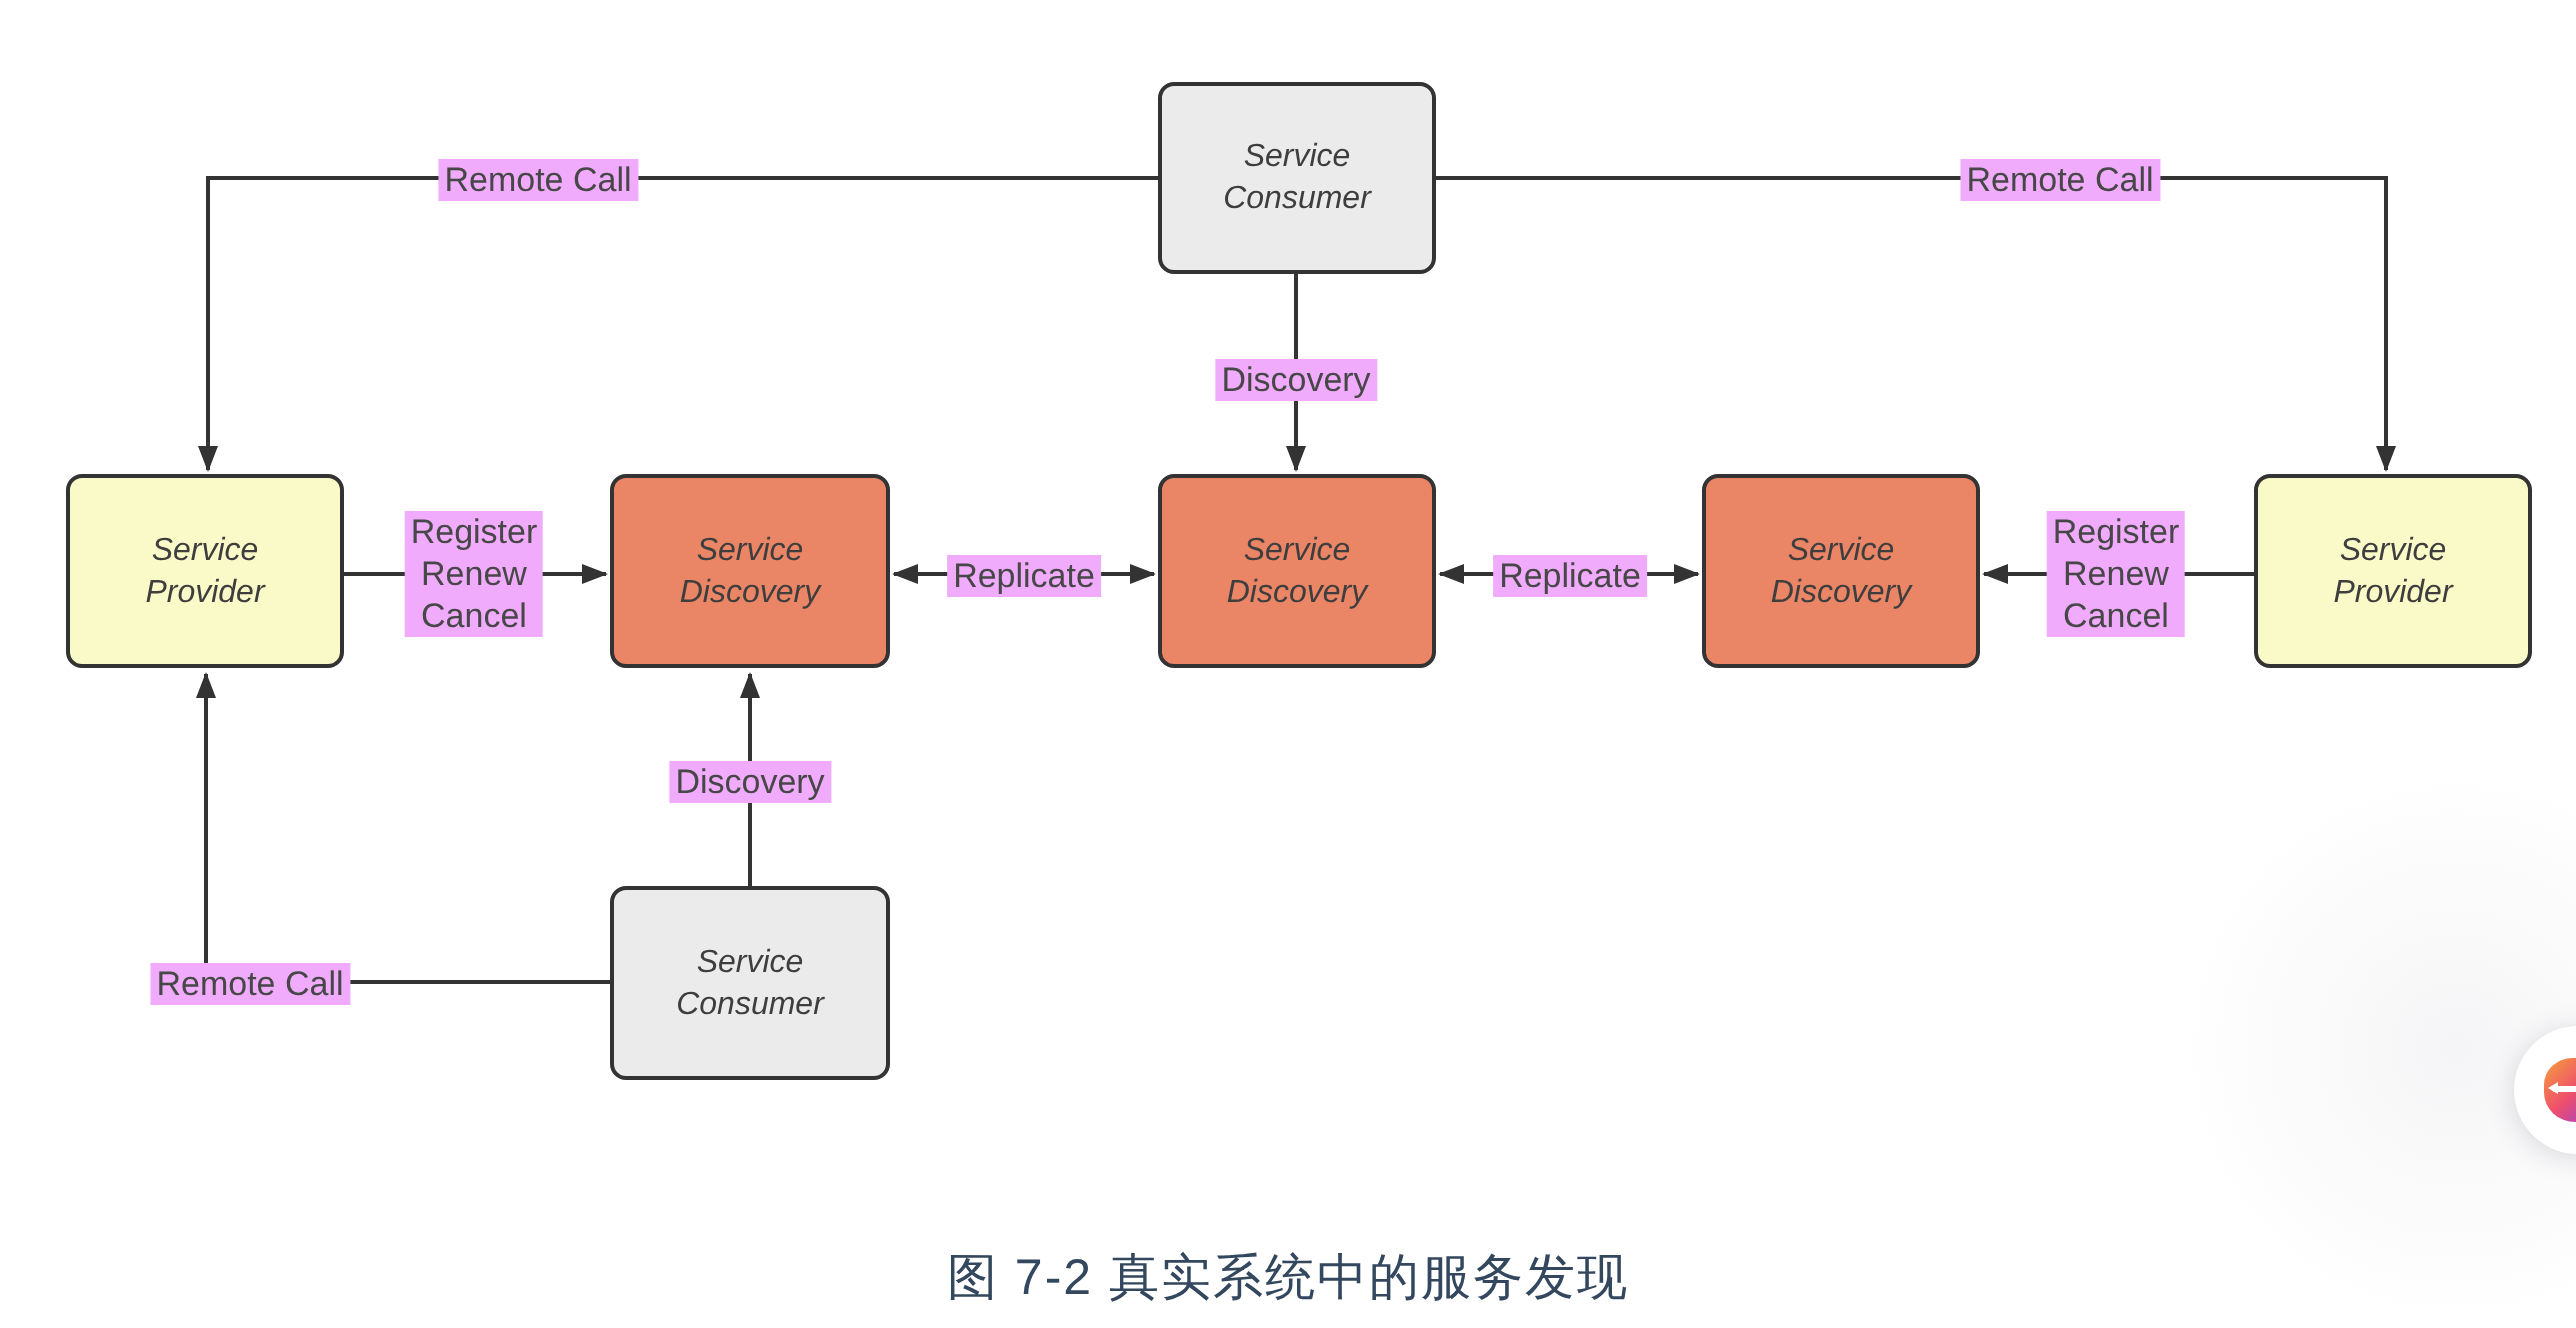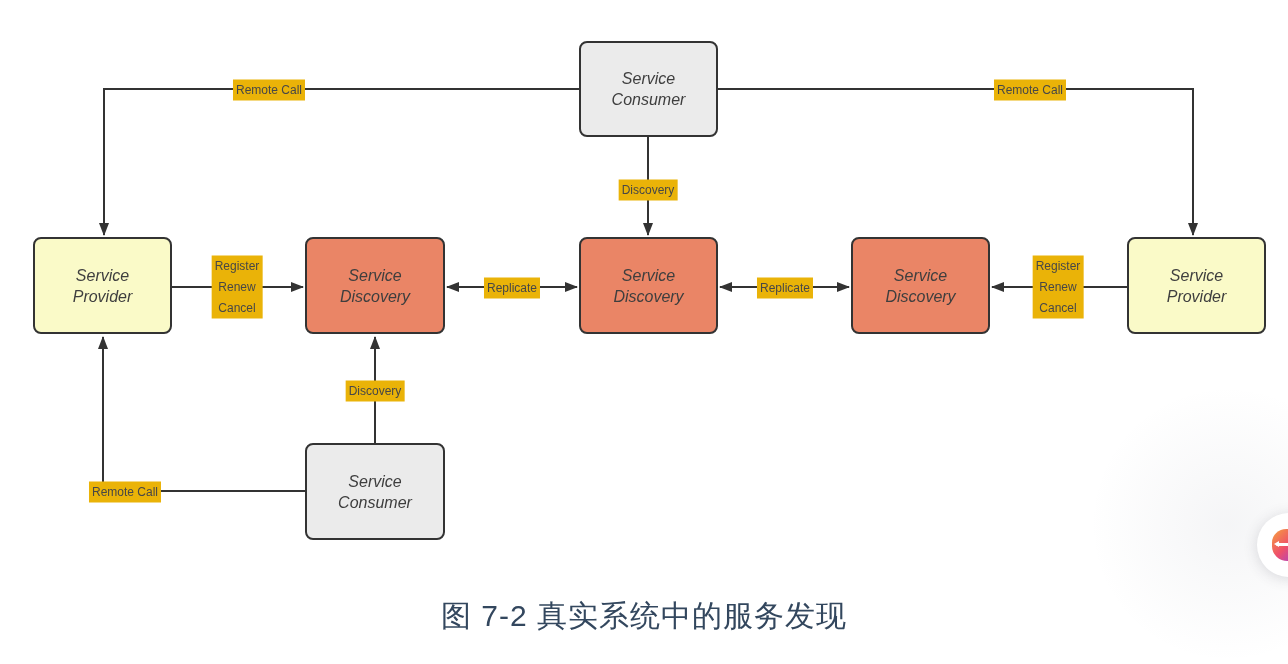--- a/index.html
+++ b/index.html
@@ -37,36 +37,36 @@
     white-space: pre-line;
     z-index: 2;
     font-style: italic;
   }
   .node.consumer { background: #ebebeb; }
   .node.provider { background: #fafac8; }
   .node.discovery { background: #ea8566; }
   .edge-label {
     position: absolute;
     transform: translate(-50%, -50%);
-    background: #eab308;
+    background: #f0abfc;
     color: #474747;
-    font-size: 12px;
+    font-size: 17px;
     line-height: 21px;
     text-align: center;
     white-space: pre-line;
     padding: 0 3px;
     z-index: 3;
   }
   .caption {
     position: absolute;
     left: 0;
-    top: 596px;
+    top: 622px;
     width: 1288px;
     text-align: center;
-    font-size: 30px;
+    font-size: 25px;
     font-weight: 500;
     color: #33475e;
     letter-spacing: 1px;
     z-index: 2;
   }
   .corner-glow {
     position: absolute;
     right: -90px;
     bottom: -10px;
     width: 300px;

